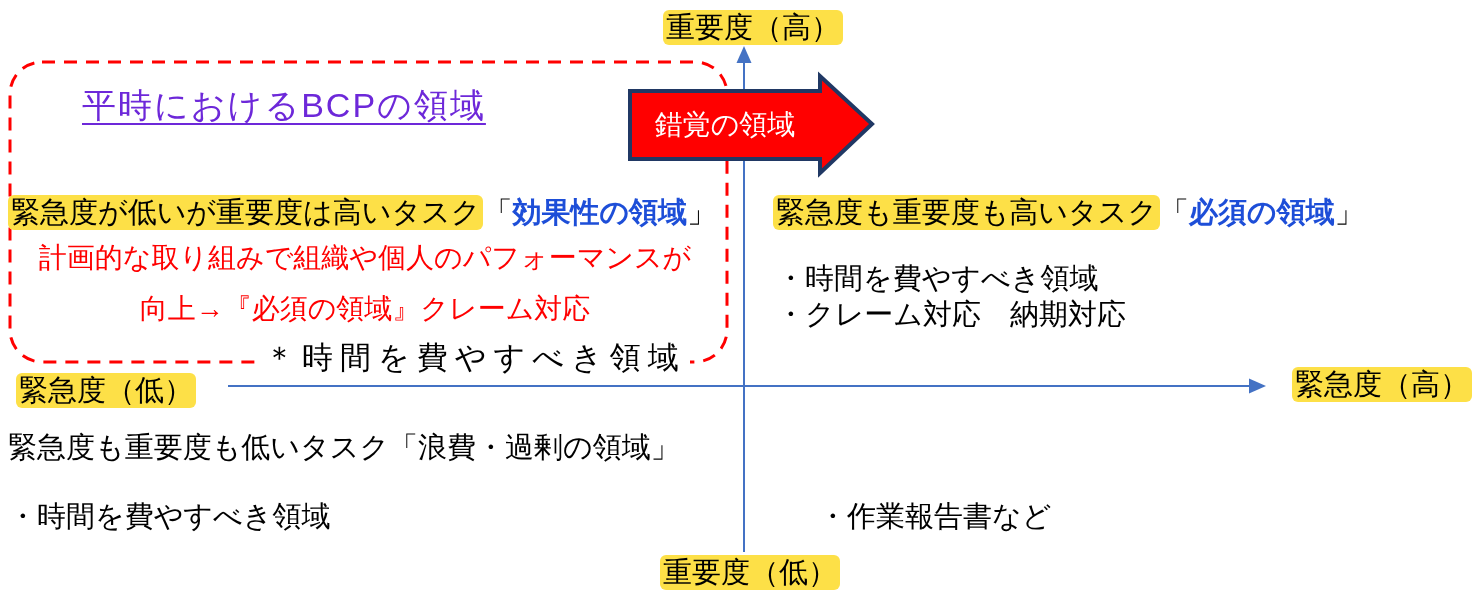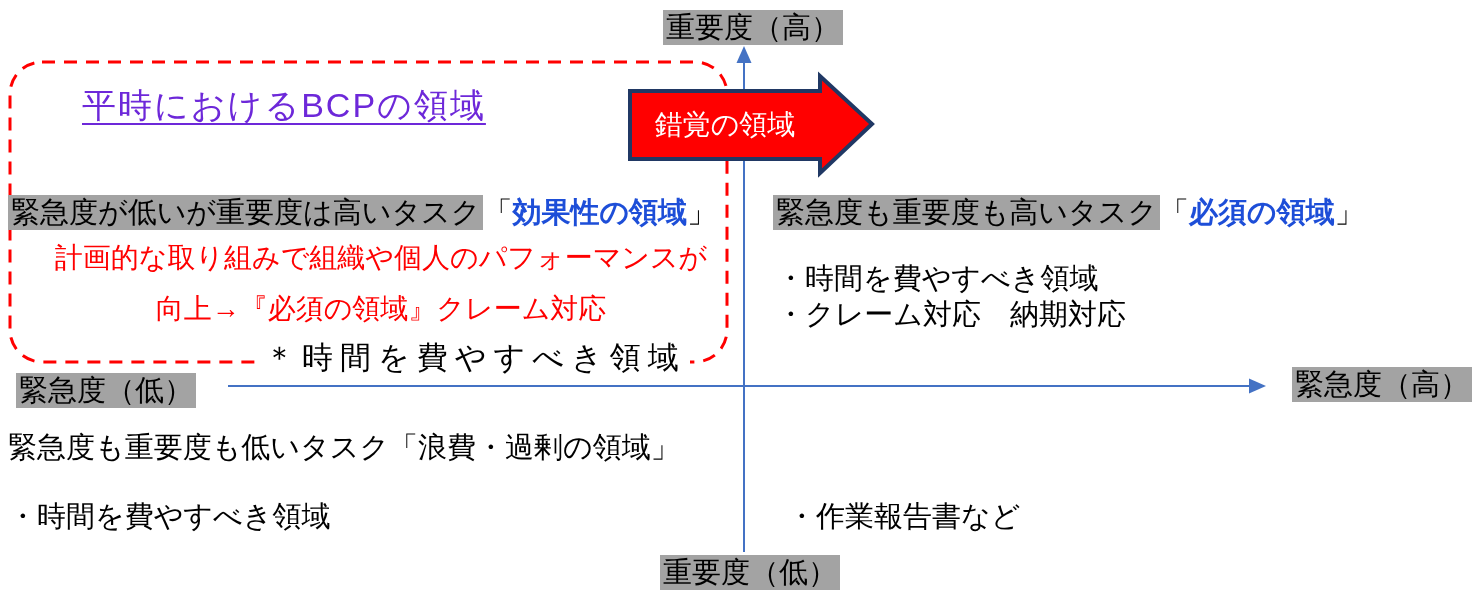--- a/index.html
+++ b/index.html
@@ -5,24 +5,24 @@
   html,body { margin:0; padding:0; background:#ffffff; }
   .canvas {
     position:relative;
     width:1478px; height:609px;
     background:#ffffff;
     font-family:"Liberation Sans","DejaVu Sans",sans-serif;
     overflow:hidden;
   }
   .layer { position:absolute; left:0; top:0; }
   .t { position:absolute; white-space:nowrap; font-size:29px; color:#000; line-height:1.12; }
-  .hl { background:#a3a3a3; padding:1px 3px 2px 3px; }
+  .hl { background:#fde047; padding:1px 3px 2px 3px;border-radius:6px; }
   .redname { color:#1d4ed8; font-weight:bold; }
   .redline { color:#FF0000; }
-  .centerbox { left:20px; width:722px; text-align:center; font-size:28px; }
+  .centerbox { left:4px; width:722px; text-align:center; font-size:28px; }
   .title {
     left:82px; top:86px;
     font-size:34px; letter-spacing:2px;
     color:#6d28d9;
     text-decoration:underline;
     text-decoration-thickness:2px;
     text-underline-offset:6px;
   }
   .note {
     left:262px; top:341px;
@@ -80,15 +80,15 @@
 
   <div class="t note">＊時間を費やすべき領域</div>
 
   <div class="t" style="left:773px; top:196px;"><span class="hl">緊急度も重要度も高いタスク</span><span>「</span><span class="redname">必須の領域</span><span>」</span></div>
   <div class="t" style="left:776px; top:262px;">・時間を費やすべき領域</div>
   <div class="t" style="left:776px; top:298px;">・クレーム対応　納期対応</div>
 
   <div class="t" style="left:8px; top:431px;text-align:right;">緊急度も重要度も低いタスク「浪費・過剰の領域」</div>
   <div class="t" style="left:8px; top:500px;">・時間を費やすべき領域</div>
 
-  <div class="t" style="left:787px; top:500px;">・作業報告書など</div>
+  <div class="t" style="left:818px; top:500px;">・作業報告書など</div>
 
 </div>
 
 </body></html>

